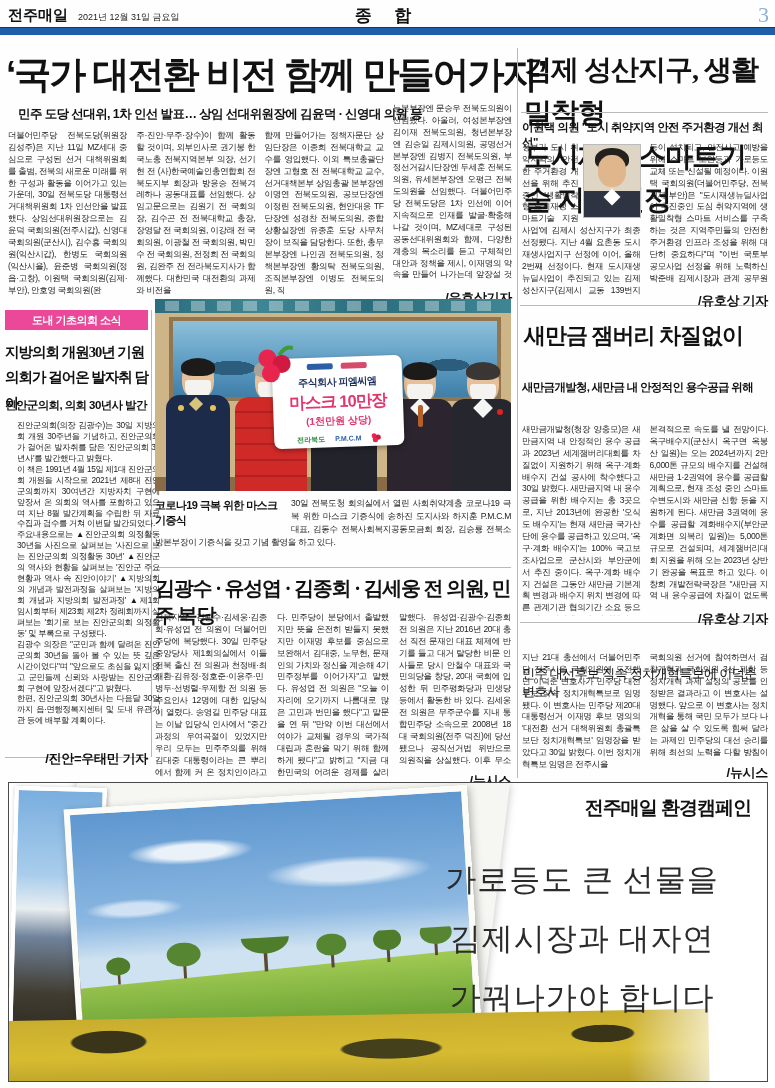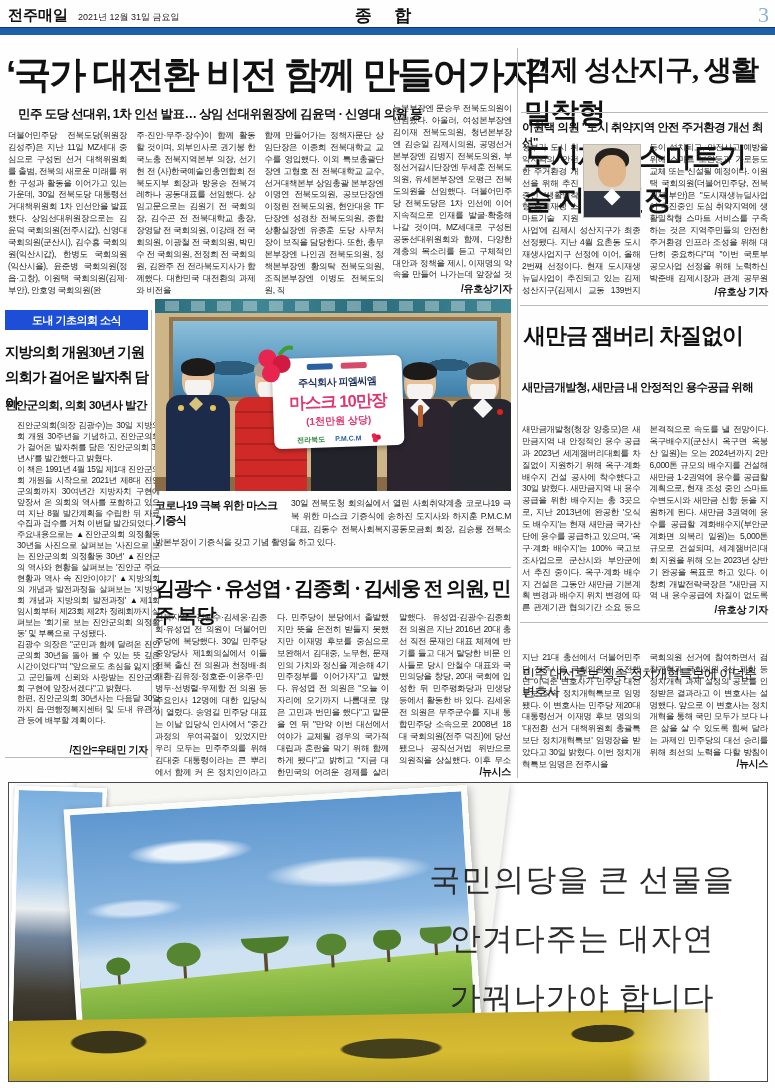--- a/index.html
+++ b/index.html
@@ -9,21 +9,21 @@
   .abs{position:absolute;}
   
   #paper-name{left:8px;top:6px;font-size:15px;font-weight:bold;letter-spacing:0;}
   #issue-date{left:78px;top:11px;font-size:9px;color:#222;}
   #section-name{left:0;top:4px;width:775px;text-align:center;font-size:17px;font-weight:bold;letter-spacing:9px;}
   #page-number{right:6px;top:2px;font-size:22px;color:#8ab3d6;font-family:"Liberation Serif","DejaVu Serif",serif;}
   #masthead-bar{left:0;top:27px;width:775px;height:7px;background:#1d5fa8;border-top:1px solid #0d3c72;}
   
   .art-col{font-size:8.5px;line-height:1.40;text-align:justify;word-break:break-all;
            color:#1b1b1b;letter-spacing:-0.3px;overflow:hidden;}
-  .byline{text-align:right;font-weight:bold;font-size:10px;margin-top:1px;letter-spacing:-0.3px;}
+  .byline{text-align:right;font-weight:bold;font-size:13px;margin-top:8px;letter-spacing:-0.3px;}
   .rule-h{background:#b9b9b9;height:1px;}
   .rule-v{background:#b9b9b9;width:1px;}
   
   #lead-headline{left:6px;top:50px;width:506px;text-align:center;font-size:37px;font-weight:900;
                  letter-spacing:-2px;white-space:nowrap;}
   #lead-subheadline{left:18px;top:106px;width:440px;font-size:12.5px;font-weight:bold;letter-spacing:-0.6px;}
   #lead-body{left:8px;top:103px;width:504px;height:192px;display:flex;gap:9px;}
   #lead-body .lead-col{flex:1;}
   #lead-body .drop{padding-top:27px;}
   
@@ -33,21 +33,21 @@
   #gimje-body{left:522px;top:142px;width:246px;height:156px;display:flex;gap:9px;}
   #gimje-body .g-col{flex:1;}
   .portrait{float:right;width:56px;height:72px;margin:2px 0 3px 4px;position:relative;background:#ded5c4;
             border:1px solid #bbb;overflow:hidden;}
   .po-hair{position:absolute;top:3px;left:11px;right:11px;height:22px;border-radius:50% 50% 40% 40%;background:#24201d;}
   .po-face{position:absolute;top:10px;left:14px;right:14px;height:32px;border-radius:46%;background:#e0b68c;}
   .po-suit{position:absolute;bottom:0;left:0;right:0;height:26px;background:#2e3442;}
   .po-shirt{position:absolute;bottom:14px;left:22px;width:12px;height:12px;background:#fff;transform:rotate(45deg);}
   
   #council-box{left:5px;top:310px;width:143px;height:447px;}
-  #council-label{position:absolute;left:0;top:0;width:143px;height:20px;background:#1d4ed8;color:#fff;
+  #council-label{position:absolute;left:0;top:0;width:143px;height:20px;background:#ec4899;color:#fff;
                  font-size:11px;font-weight:bold;line-height:20px;text-align:center;letter-spacing:-0.5px;}
   #council-headline{position:absolute;left:0;top:30px;width:143px;font-size:14.5px;font-weight:bold;
                     letter-spacing:-1px;line-height:1.75;}
   #council-subheadline{position:absolute;left:0;top:88px;width:143px;font-size:11.5px;font-weight:bold;letter-spacing:-0.6px;}
   #council-body{position:absolute;left:12px;top:110px;width:143px;height:322px;overflow:hidden;}
   #council-body p{margin:0;font-size:8.3px;line-height:1.32;text-align:justify;word-break:break-all;
                   letter-spacing:-0.3px;color:#1b1b1b;}
   #council-byline{position:absolute;left:0;top:432px;width:143px;}
   
   #photo-block{left:155px;top:299px;width:356px;height:192px;background:#cdb588;overflow:hidden;}
@@ -337,20 +337,21 @@
             <ellipse cx="253" cy="11" rx="15" ry="11" fill="#568632"></ellipse>
           <rect x="308" y="14" width="3" height="18" fill="#5c4a2e"></rect>
             <ellipse cx="309" cy="9" rx="14" ry="11"></ellipse>
           <rect x="356" y="10" width="3" height="18" fill="#5c4a2e"></rect>
             <ellipse cx="358" cy="5" rx="16" ry="12" fill="#568632"></ellipse>
         </g>
       </svg>
     </div>
     <div id="yellow-field"></div>
     <div id="yellow-fade"></div>
+    <div id="campaign-label">전주매일 환경캠페인</div>
     <div id="campaign-slogan" class="serif">
-      <div>국민의당을 큰 선물을</div>
-      <div>안겨다주는 대자연</div>
+      <div>가로등도 큰 선물을</div>
+      <div>김제시장과 대자연</div>
       <div>가꿔나가야 합니다</div>
     </div>
   </div>
 
 </div>
 
 </body></html>

